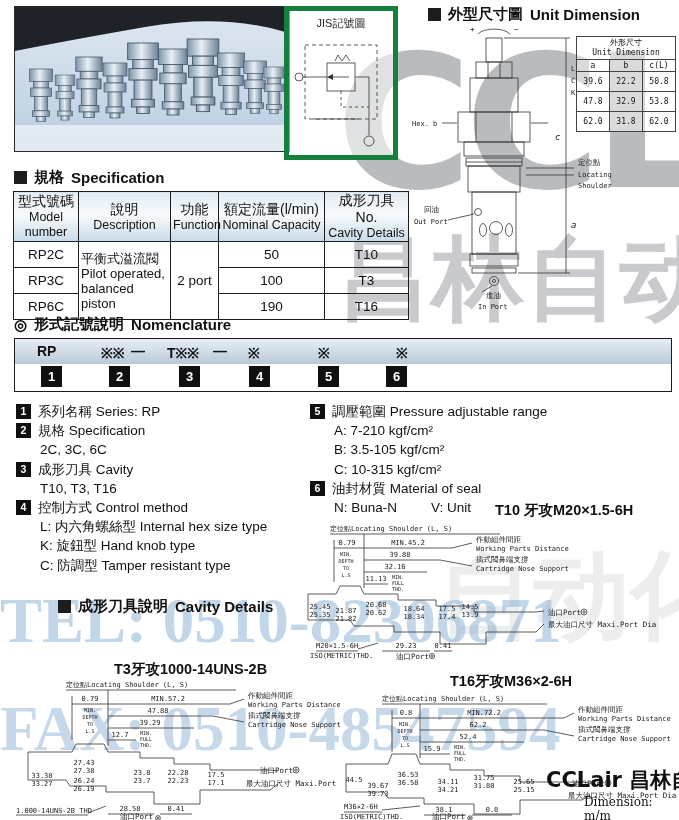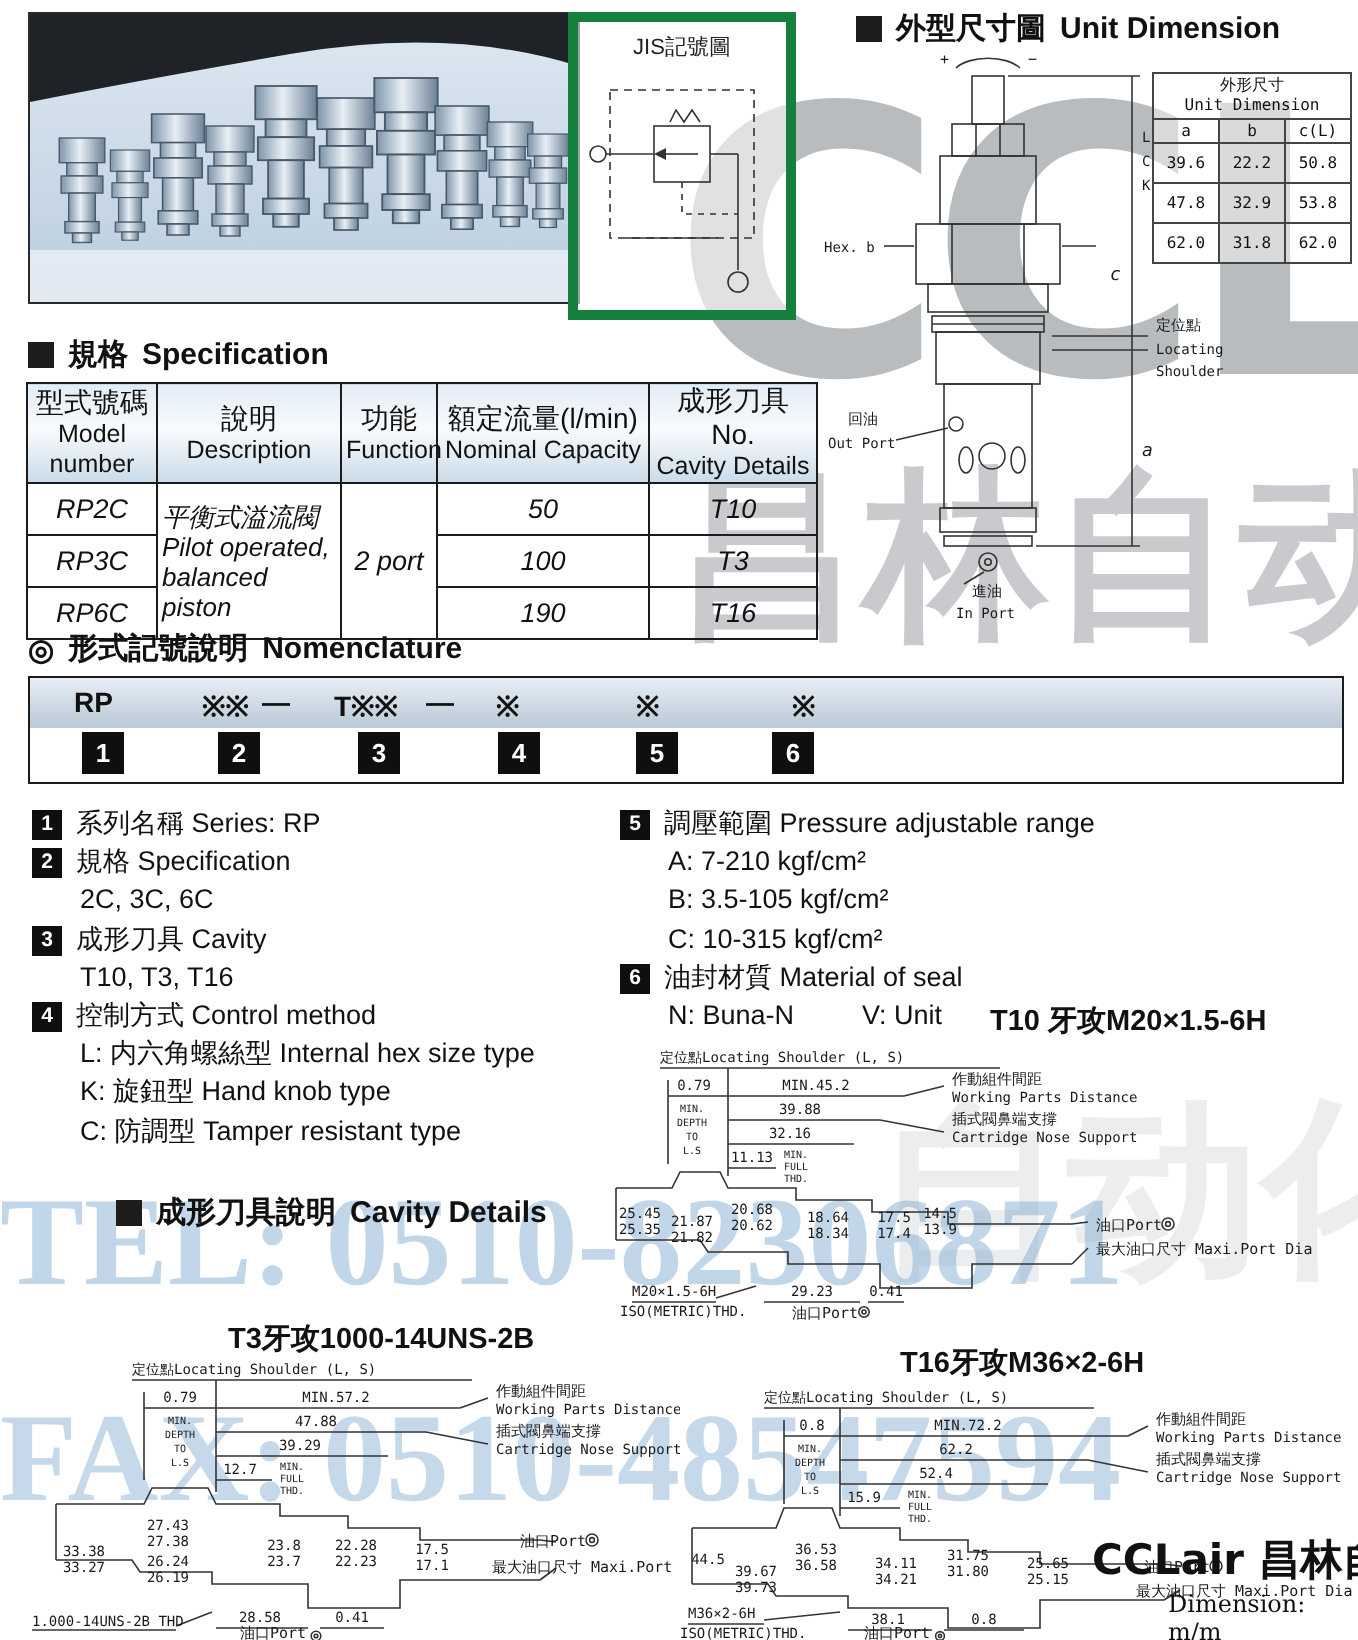--- a/index.html
+++ b/index.html
@@ -33,21 +33,21 @@
   .dim-table td{border:1px solid #444;padding:1px 2px;}
   .dt-title div{line-height:10px;}
   
   .spec-table{border-collapse:collapse;text-align:center;font-size:13.5px;table-layout:fixed;}
   .spec-table th,.spec-table td{border:1.6px solid #1c1c1c;padding:0 2px;}
   .spec-table th{background:linear-gradient(180deg,#e2ecf4 0%,#f8fbfd 45%,#c9dbe9 100%);
                  font-weight:normal;}
   .th-cn{font-size:14px;line-height:17px;}
   .th-en{font-size:12.5px;line-height:15px;}
   .desc-cell{text-align:left;font-size:13px;line-height:15px;padding-left:4px;}
-  .spec-table td{height:25px;font-style:italic;}
+  .spec-table td{height:25px;}
   
   .nom-box{left:14px;top:338px;width:656px;height:52px;border:1.6px solid #1c1c1c;background:rgba(255,255,255,.5);}
   .nom-band{position:absolute;left:0;top:0;width:100%;height:25px;
             background:linear-gradient(180deg,#e7eef5,#b9c9d6);}
   .nom-code{position:absolute;top:4px;font-weight:bold;font-size:14px;}
   .nom-num{position:absolute;top:27px;width:21px;height:21px;background:#0f0f0f;color:#fff;
            font-weight:bold;font-size:13px;display:flex;align-items:center;justify-content:center;}
   
   .nlist{position:absolute;z-index:2;font-size:13.5px;line-height:19.2px;white-space:nowrap;}
   .badge{display:inline-flex;width:15px;height:15px;background:#0f0f0f;color:#fff;

